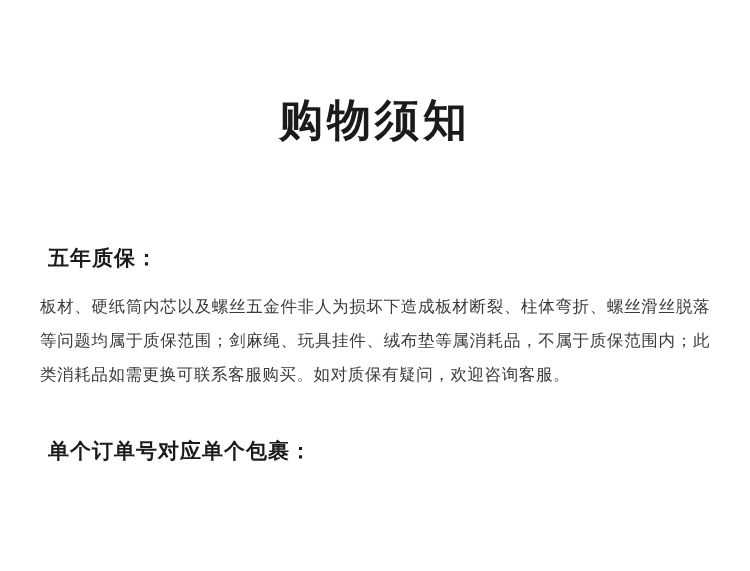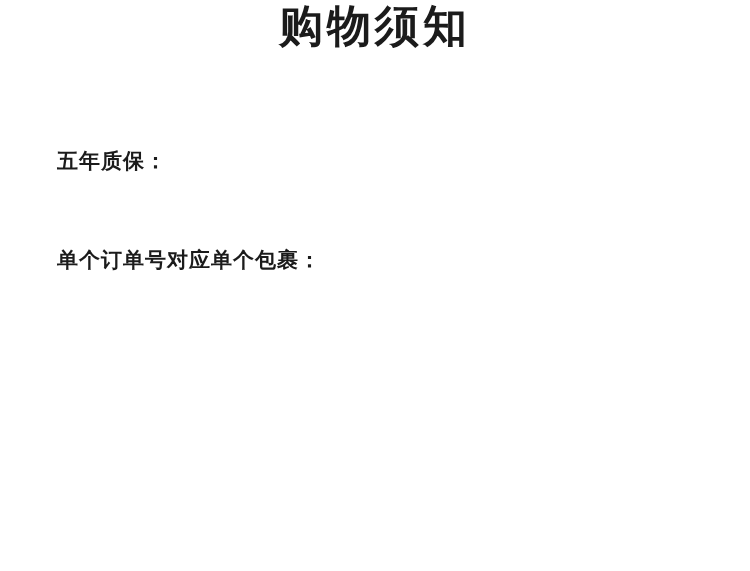--- a/index.html
+++ b/index.html
@@ -20,32 +20,33 @@
     height: 571px;
     box-sizing: border-box;
     padding: 0 40px;
   }
   .main-title {
     text-align: center;
     font-size: 44px;
     font-weight: bold;
     letter-spacing: 4px;
     color: #1b1b1b;
-    margin: 0;
+    margin: 12px;
+    padding-top: 82px;
     line-height: 1.2;
   }
   .section {
     margin-top: 0;
   }
   .section-heading {
     font-size: 21px;
     font-weight: bold;
     color: #1b1b1b;
     letter-spacing: 1px;
-    margin: 17px;
+    margin: 8px;
     line-height: 1.4;
   }
   .sec1 {
     padding-top: 76px;
   }
   .sec2 {
     padding-top: 36px;
   }
   .body-text {
     font-size: 16.5px;
@@ -67,19 +68,20 @@
 </style>
 </head>
 <body>
 
 <div class="page">
 
   <h1 class="main-title">购物须知</h1>
 
   <div class="section sec1">
     <h2 class="section-heading">五年质保：</h2>
+    <p class="body-text">板材、硬纸筒内芯以及螺丝五金件非人为损坏下造成板材断裂、柱体弯折、螺丝滑丝脱落等问题均属于质保范围；剑麻绳、玩具挂件、绒布垫等属消耗品，不属于质保范围内；此类消耗品如需更换可联系客服购买。如对质保有疑问，欢迎咨询客服。</p>
   </div>
 
   <div class="section sec2">
     <h2 class="section-heading">单个订单号对应单个包裹：</h2>
   </div>
 
 </div>
 
 </body></html>

